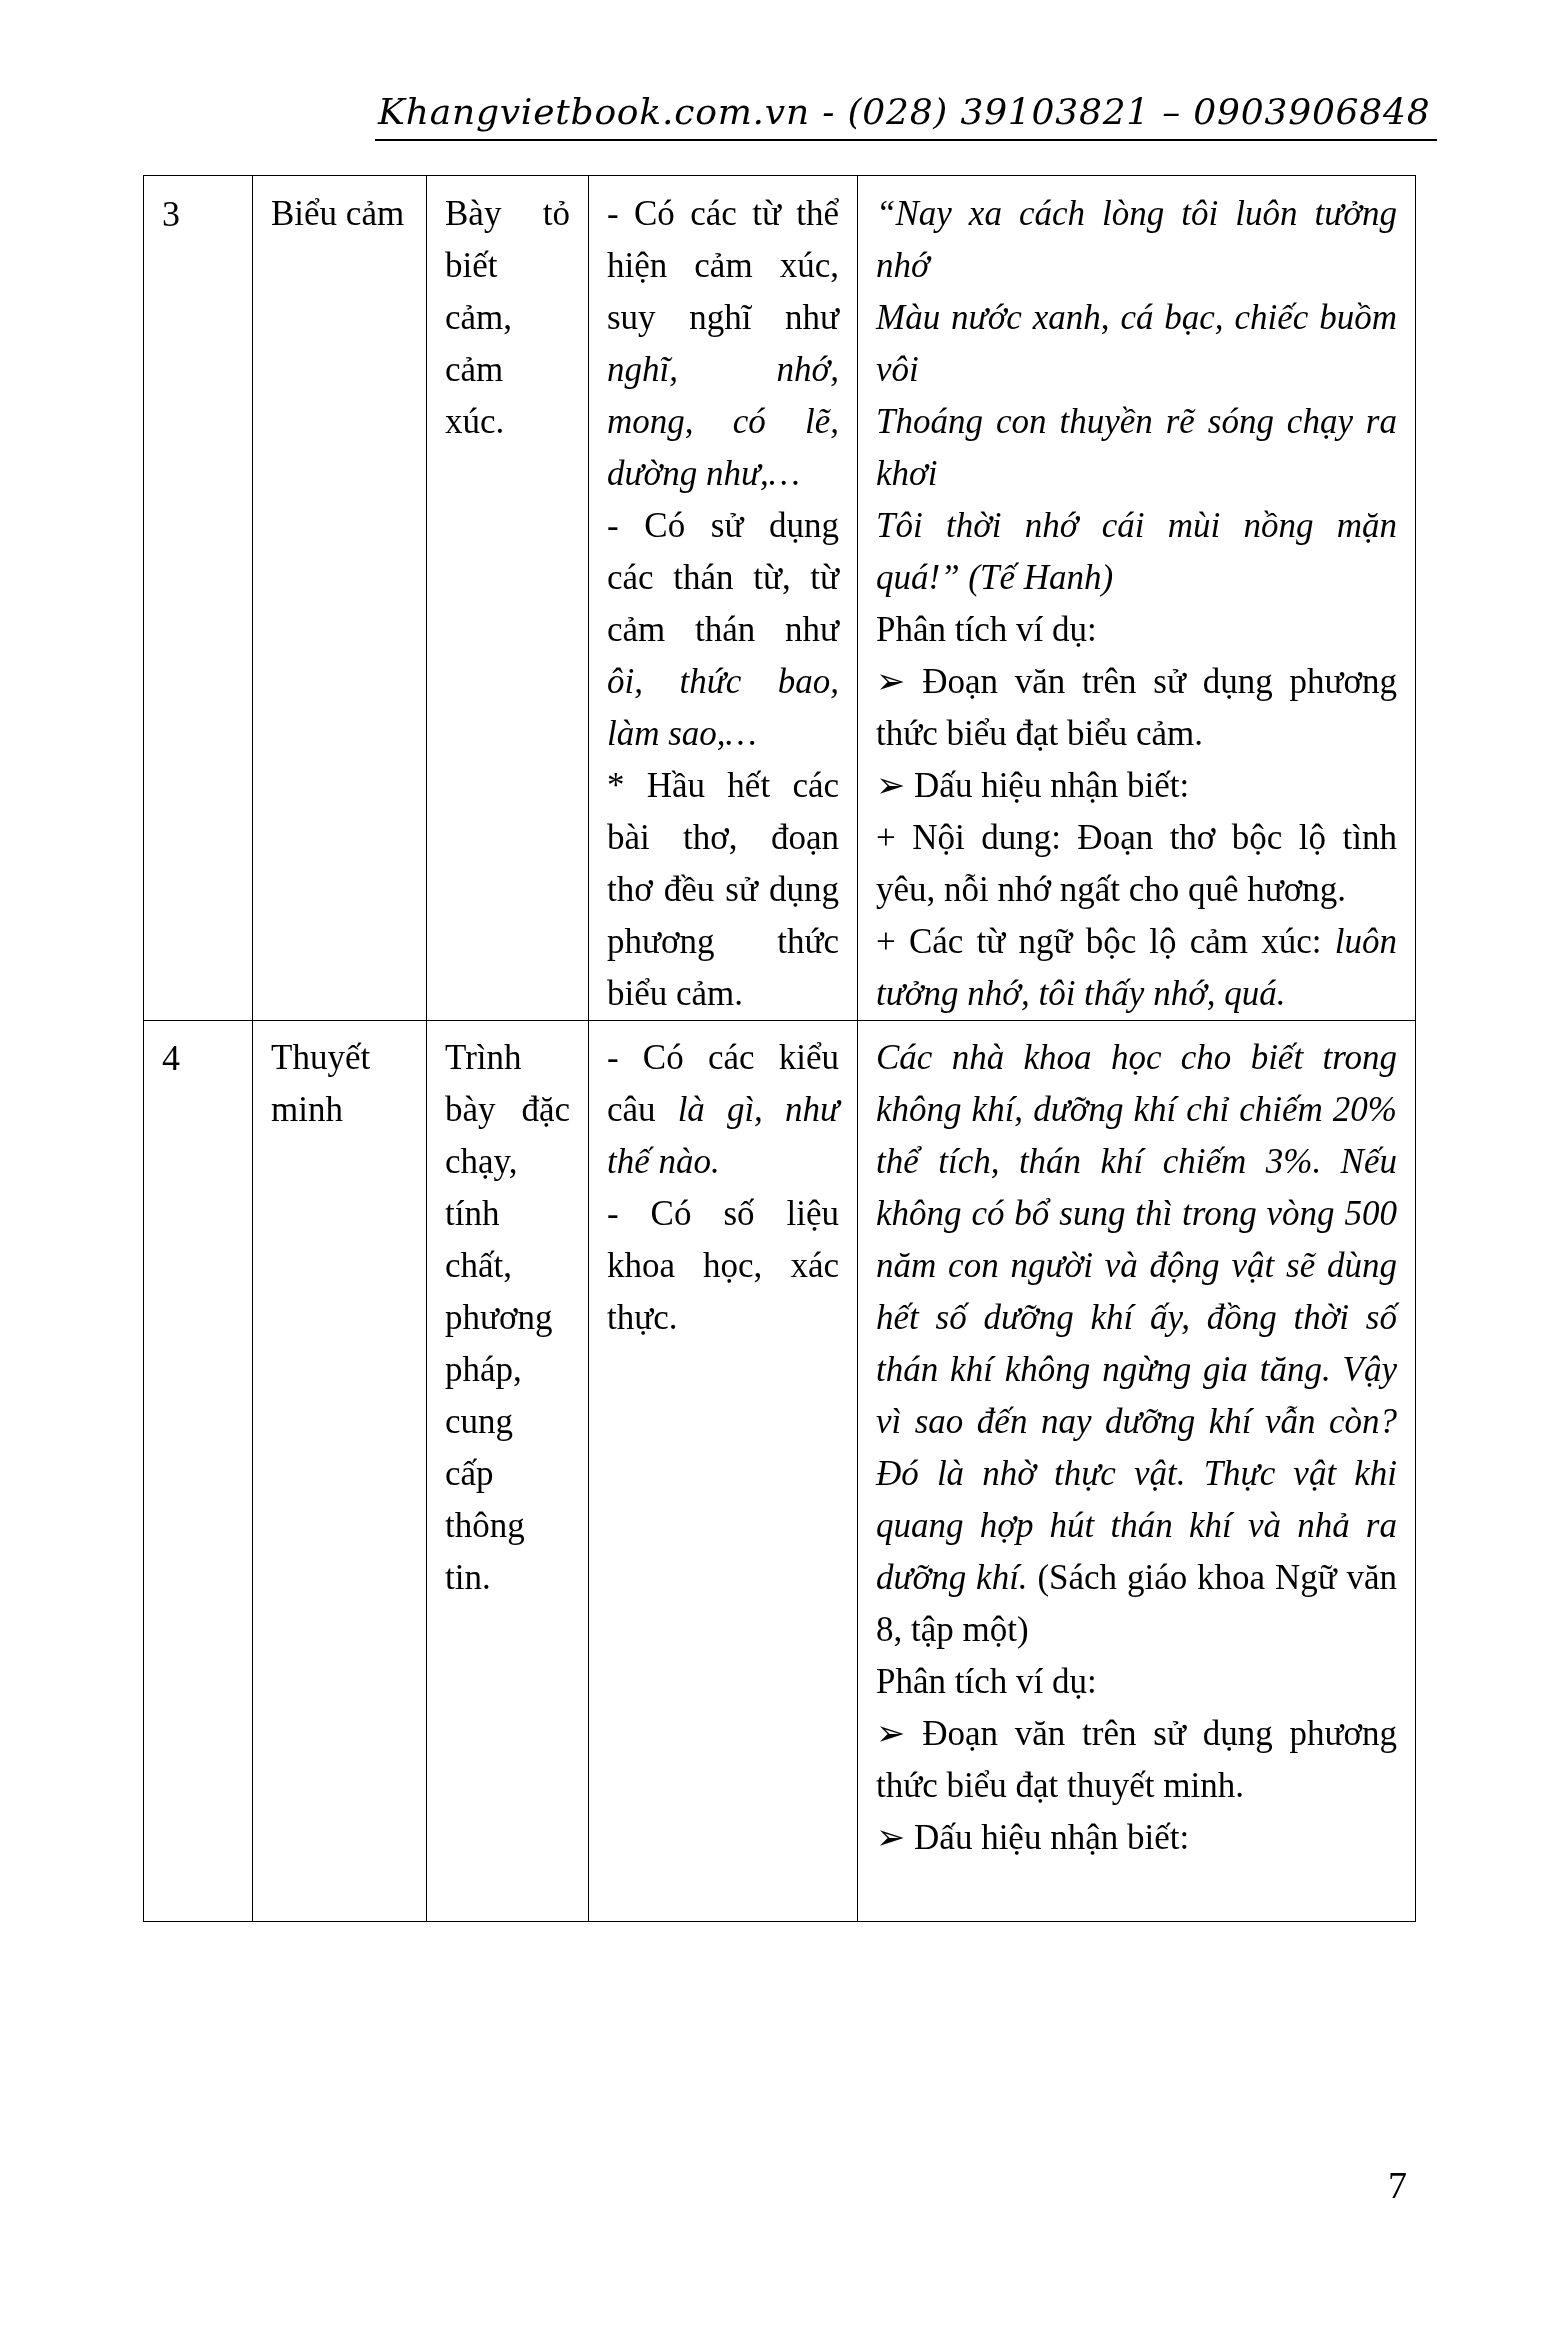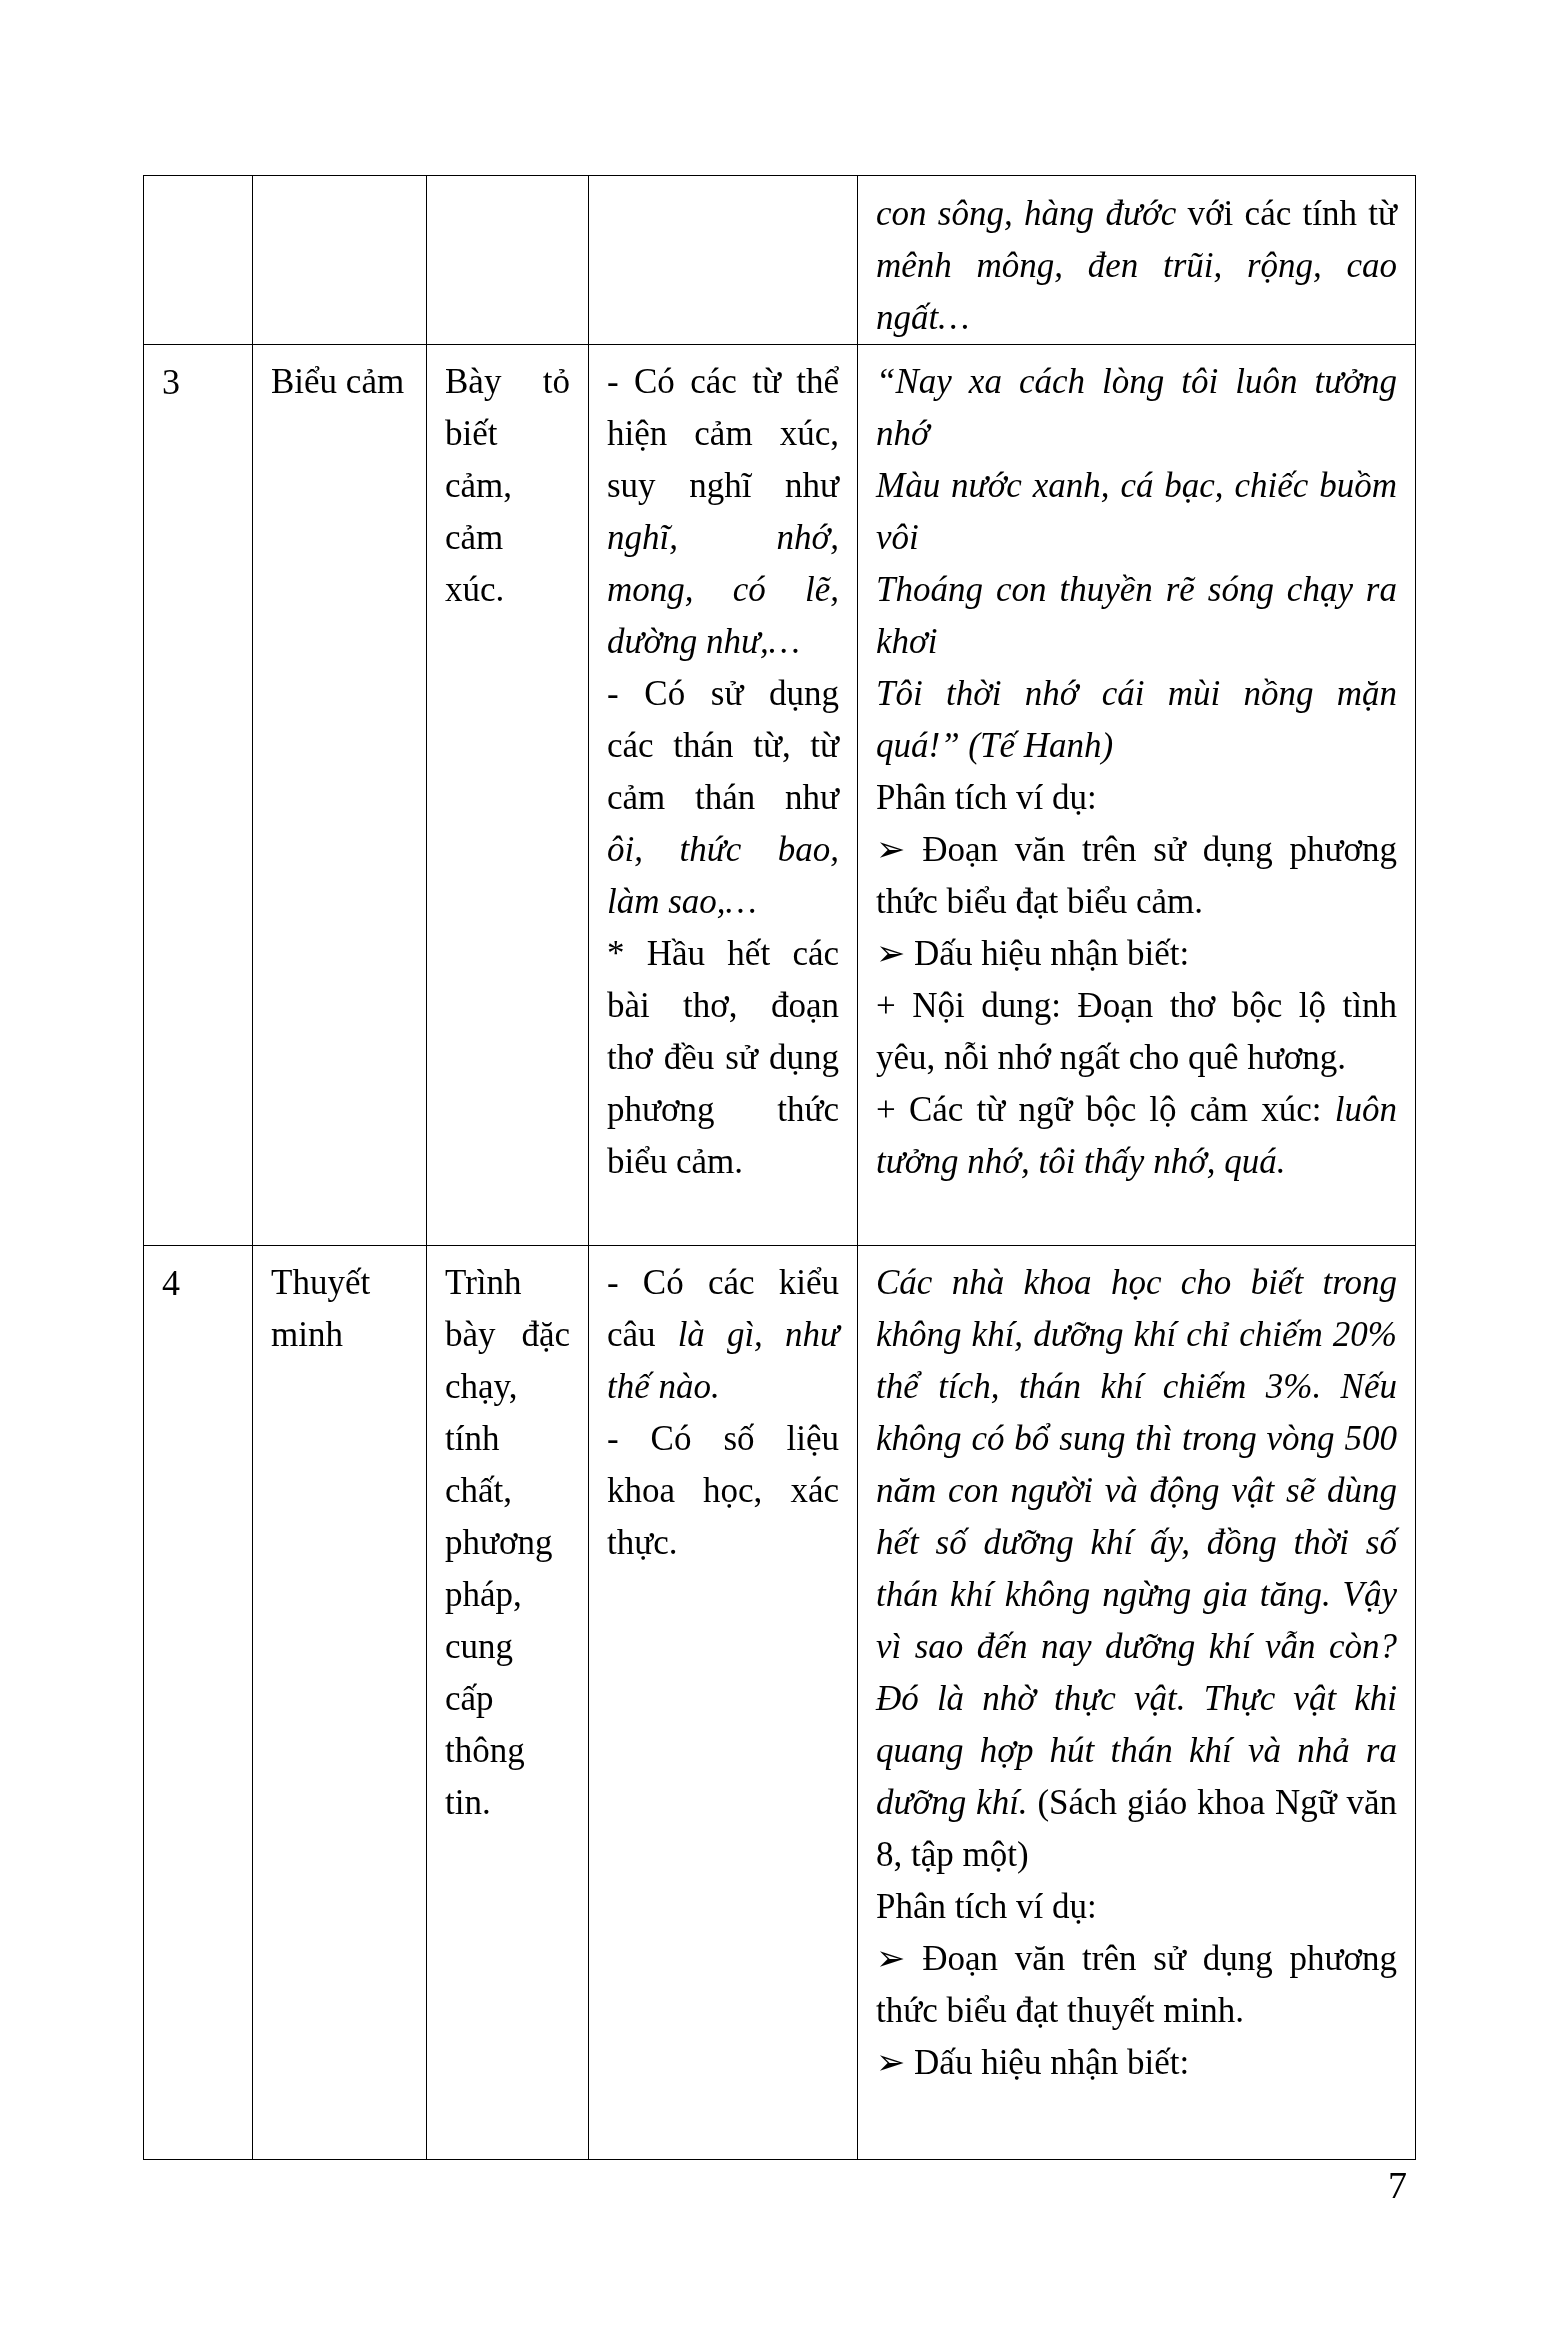--- a/index.html
+++ b/index.html
@@ -66,39 +66,31 @@
     left: 1388px;
     font-size: 38px;
     line-height: 1;
   }
 </style>
 </head>
 <body>
 
 <div class="page">
 
+  <div class="running-header">Khangvietbook.com.vn - (028) 39103821 – 0903906848</div>
 
   <table class="doc-table">
     <colgroup>
       <col class="c0">
         <col class="c1">
         <col class="c2">
         <col class="c3">
         <col class="c4">
     </colgroup>
     <tbody>
-        <tr>
-          <td class="c0"></td>
-          <td class="c1"></td>
-          <td class="c2"></td>
-          <td class="c3"></td>
-          <td class="c4">
-            <p><span class="it">con sông, hàng đước </span><span>với các tính từ </span><span class="it">mênh mông, đen trũi, rộng, cao ngất…</span></p>
-          </td>
-        </tr>
         <tr>
           <td class="c0">
             <p><span>3</span></p>
           </td>
           <td class="c1">
             <p><span>Biểu cảm</span></p>
           </td>
           <td class="c2">
             <p><span>Bày tỏ biết cảm, cảm xúc.</span></p>
           </td>

